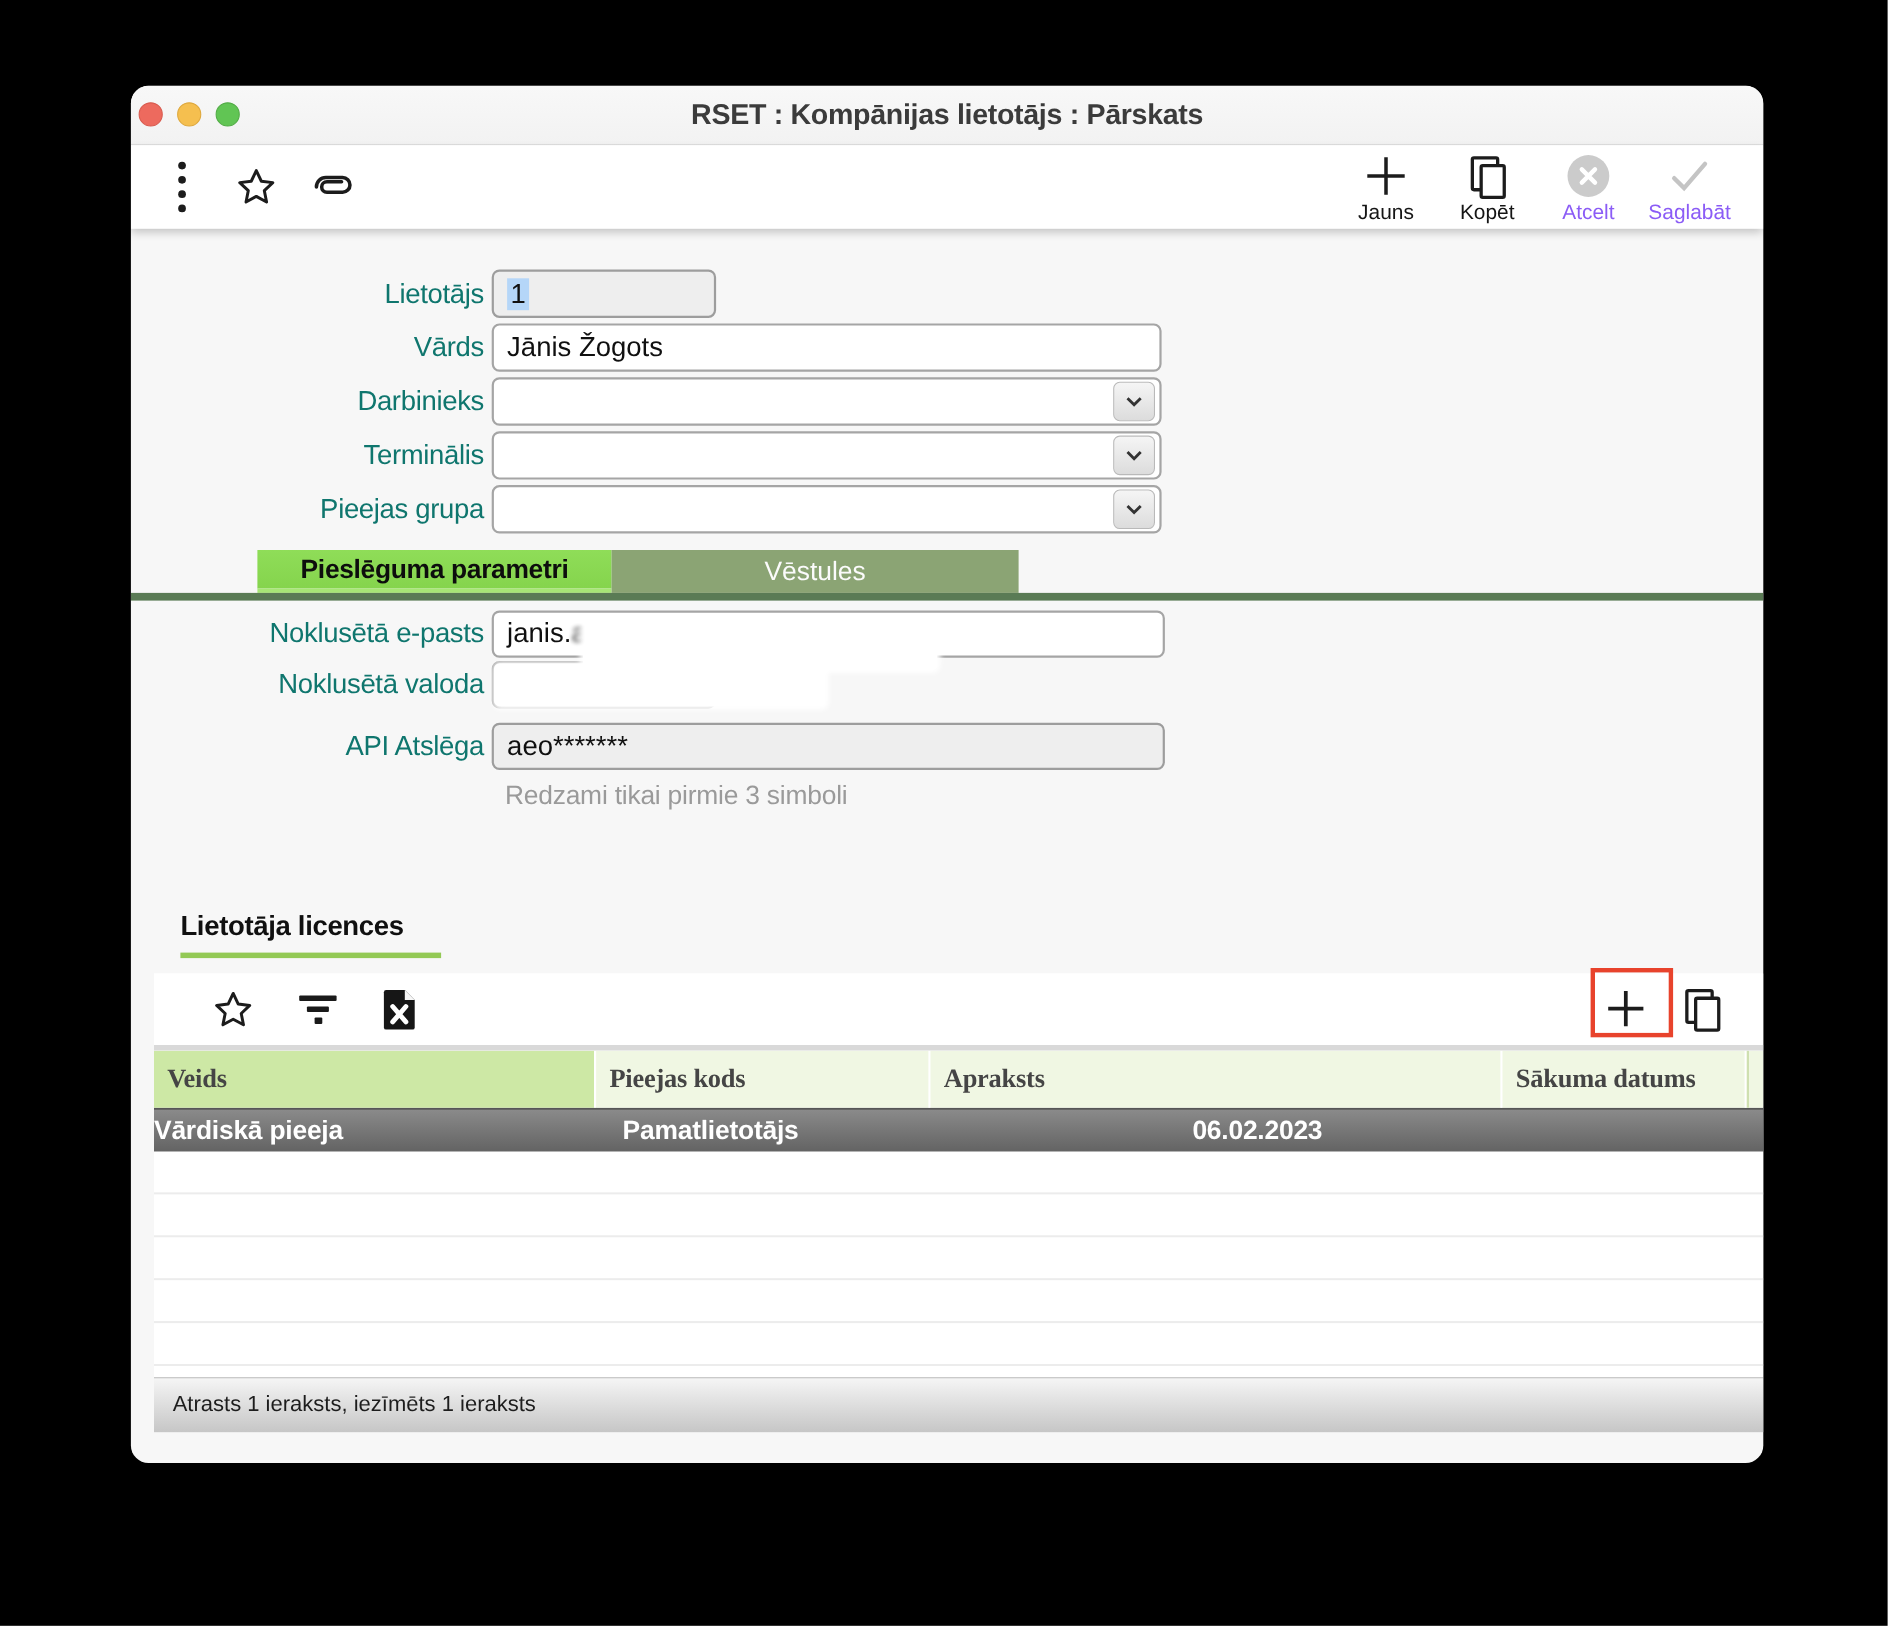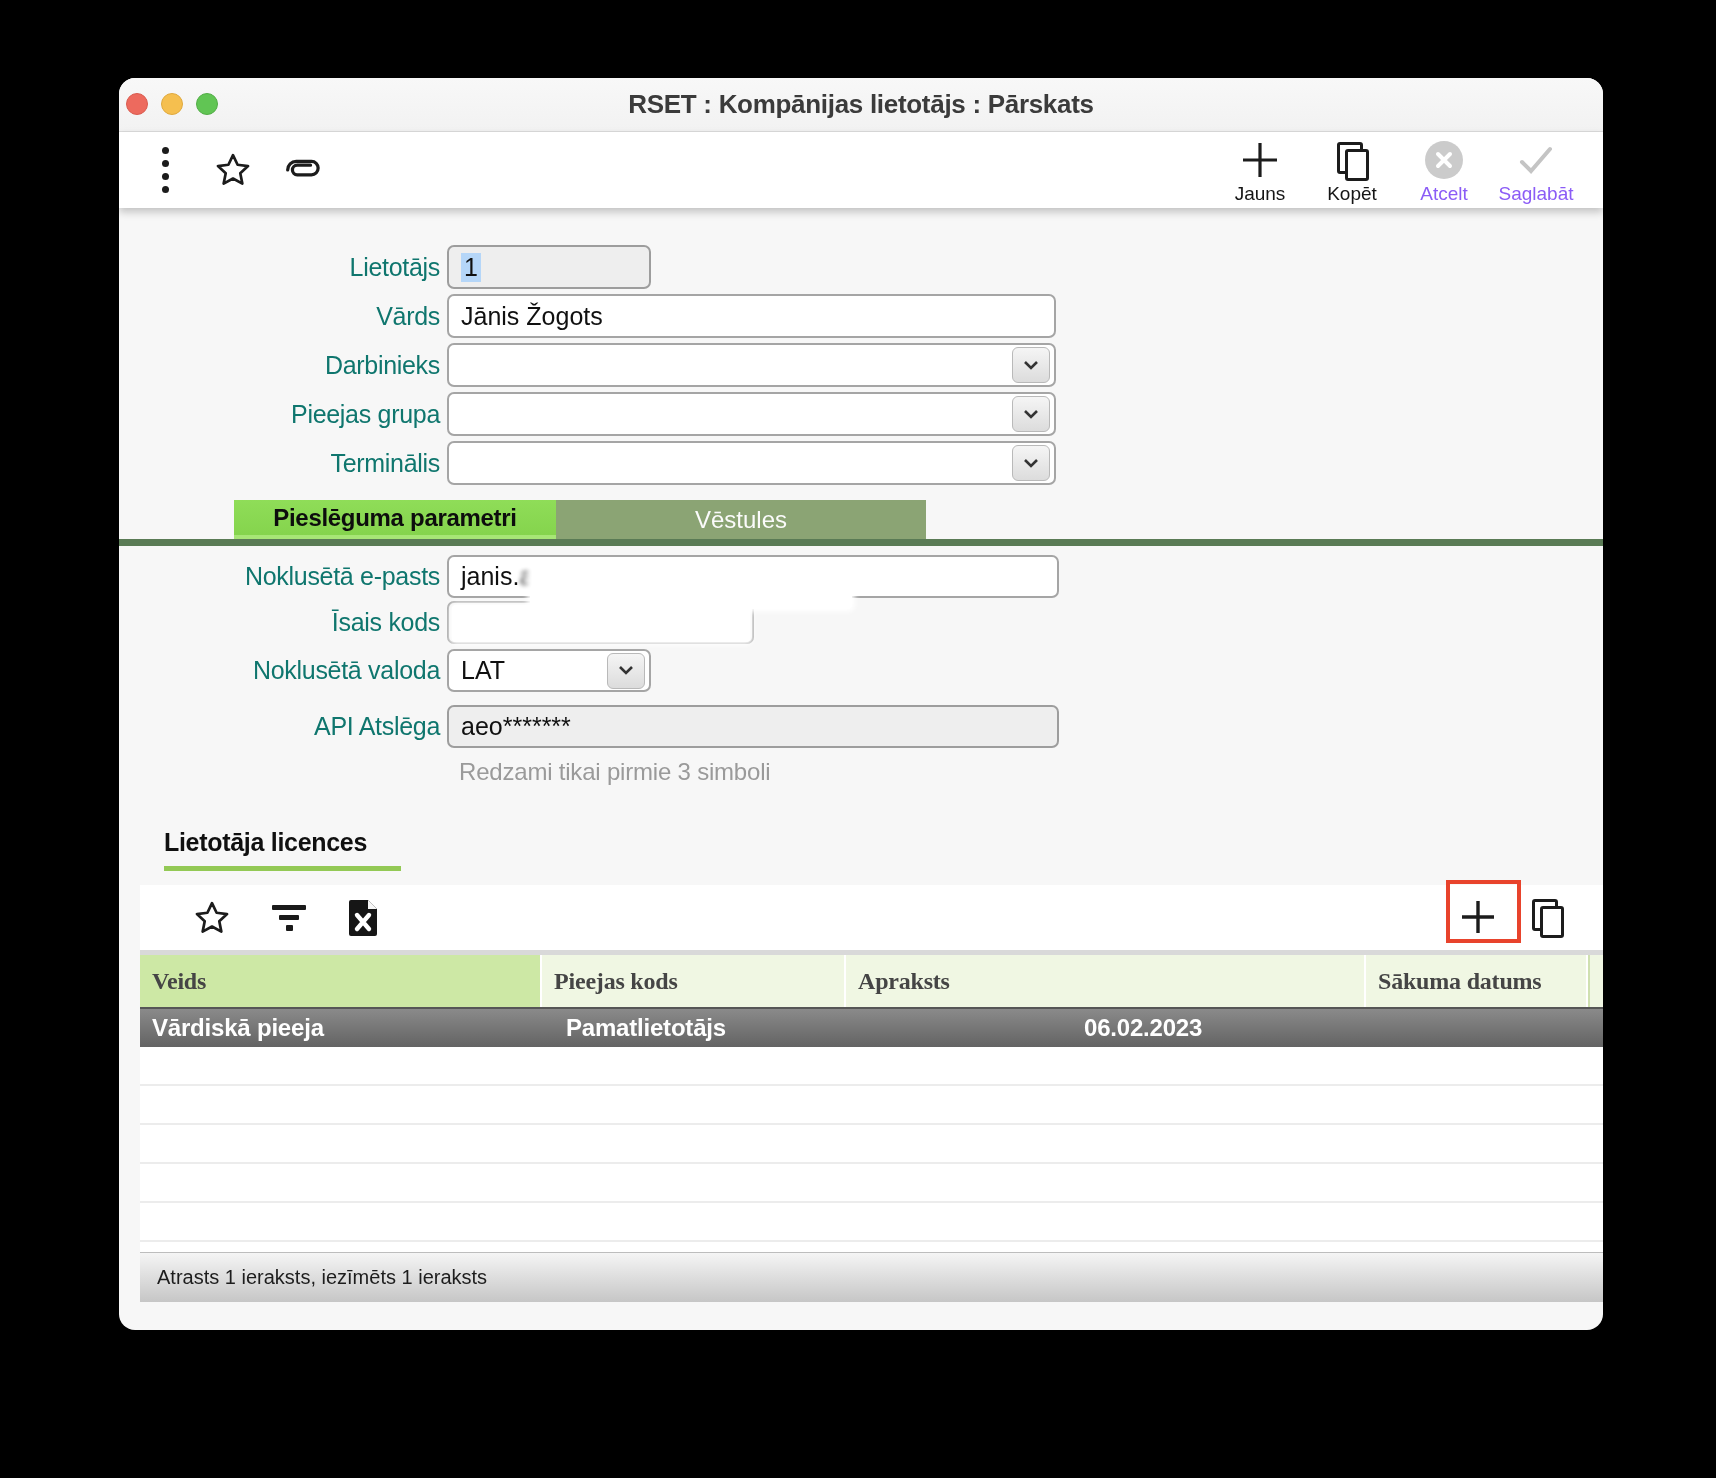--- a/index.html
+++ b/index.html
@@ -101,21 +101,21 @@
     padding-left:12px;background:#f0f7e3;border-right:2px solid #fff;white-space:nowrap;letter-spacing:-.2px;font-family:Liberation Serif, serif;
   }
   .t-header .cell.c1{background:#cde8a5;}
   .t-header .cell.sliver{flex:1;padding:0;border-right:none;border-left:2px solid #cfe0b0;}
   .c1{width:402px;}.c2{width:304px;}.c3{width:520px;}.c4{width:222px;}
   .t-row{display:flex;height:40px;background:linear-gradient(#8a8a8a,#636363);border-top:2px solid #565656;box-sizing:border-box;}
   .t-row .cell{
     box-sizing:border-box;font-size:24px;font-weight:bold;color:#fff;line-height:37px;
     white-space:nowrap;letter-spacing:-.2px;
   }
-  .t-row .cell.c1{padding-left:12px;}
+  .t-row .cell.c1{}
   .t-row .cell.c2{padding-left:26px;}
   .t-row .cell.c3{padding-left:24px;}
   .t-row .cell.c4{padding-left:22px;}
   .t-empty{height:37px;border-bottom:2px solid #ececec;background:#fff;}
   .t-filler{height:10px;background:#fff;}
   .t-footer{
     height:50px;background:linear-gradient(#f5f5f5,#c6c6c6);border-top:1px solid #bdbdbd;
     font-size:20px;color:#1d1d1d;line-height:49px;padding-left:17px;box-sizing:border-box;
   }
   svg{display:block;}
@@ -212,66 +212,60 @@
       <span class="input select w609">
         <span></span>
         <span class="chev">
             <svg width="16" height="11" viewBox="0 0 16 11">
               <path d="M2 2l6 6 6-6" fill="none" stroke="#333" stroke-width="2.6"></path>
             </svg>
           </span>
       </span>
     </div>
     <div class="frow">
+      <span class="flabel">Terminālis</span>
+      <span class="input select w609">
+        <span></span>
+        <span class="chev">
+            <svg width="16" height="11" viewBox="0 0 16 11">
+              <path d="M2 2l6 6 6-6" fill="none" stroke="#333" stroke-width="2.6"></path>
+            </svg>
+          </span>
+      </span>
+    </div>
+    <div class="frow">
       <span class="flabel">Pieejas grupa</span>
       <span class="input select w609">
         <span></span>
         <span class="chev">
             <svg width="16" height="11" viewBox="0 0 16 11">
               <path d="M2 2l6 6 6-6" fill="none" stroke="#333" stroke-width="2.6"></path>
             </svg>
           </span>
       </span>
     </div>
-    <div class="frow">
-      <span class="flabel">Terminālis</span>
-      <span class="input select w609">
-        <span></span>
-        <span class="chev">
-            <svg width="16" height="11" viewBox="0 0 16 11">
-              <path d="M2 2l6 6 6-6" fill="none" stroke="#333" stroke-width="2.6"></path>
-            </svg>
-          </span>
-      </span>
-    </div>
   </div>
 
   <div class="tabs">
     <div class="tab active">
         <span>Pieslēguma parametri</span>
       </div>
     <div class="tab inactive">
         <span>Vēstules</span>
       </div>
   </div>
   <div class="green-rule"></div>
 
   <div class="form2">
     <div class="frow">
       <span class="flabel">Noklusētā e-pasts</span>
       <span class="input w612">
         <span>janis.</span>
           <span class="fade-frag">a</span>
       </span>
-    </div>
-    <div class="frow mb5">
-      <span class="flabel">Īsais kods</span>
-      <span class="input readonly w307">
-          <span></span>
-        </span>
     </div>
     <div class="frow mb13">
       <span class="flabel">Noklusētā valoda</span>
       <span class="input select w204">
         <span>LAT</span>
         <span class="chev">
             <svg width="16" height="11" viewBox="0 0 16 11">
               <path d="M2 2l6 6 6-6" fill="none" stroke="#333" stroke-width="2.6"></path>
             </svg>
           </span>

